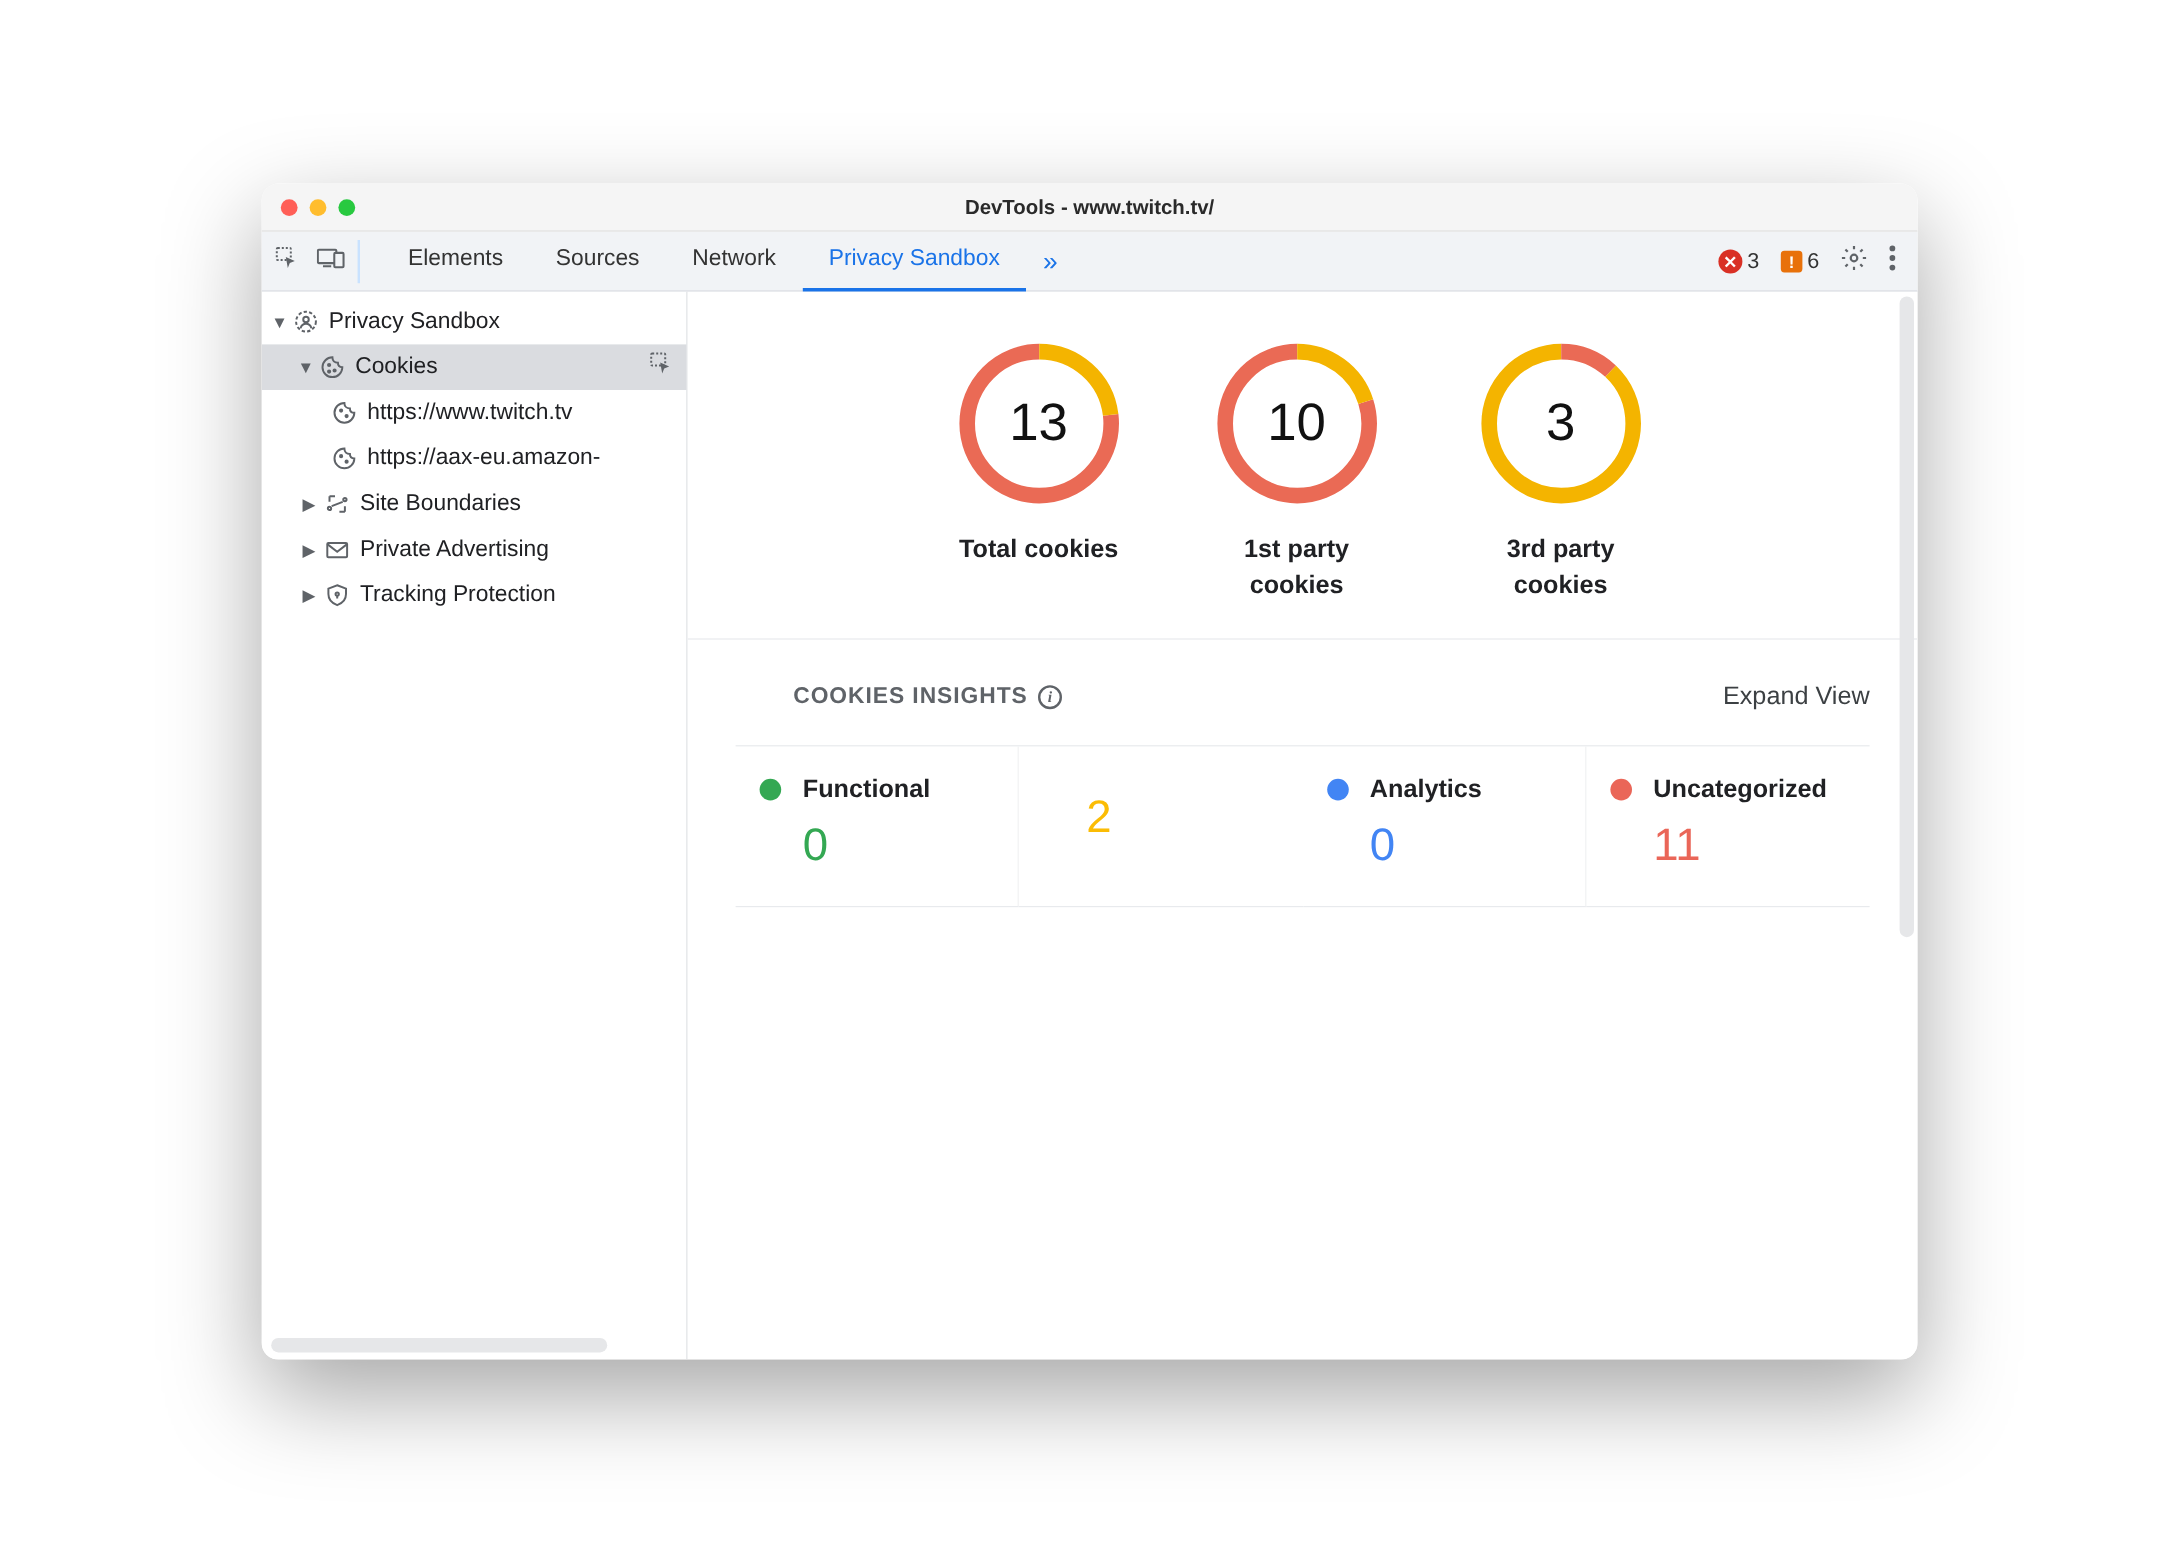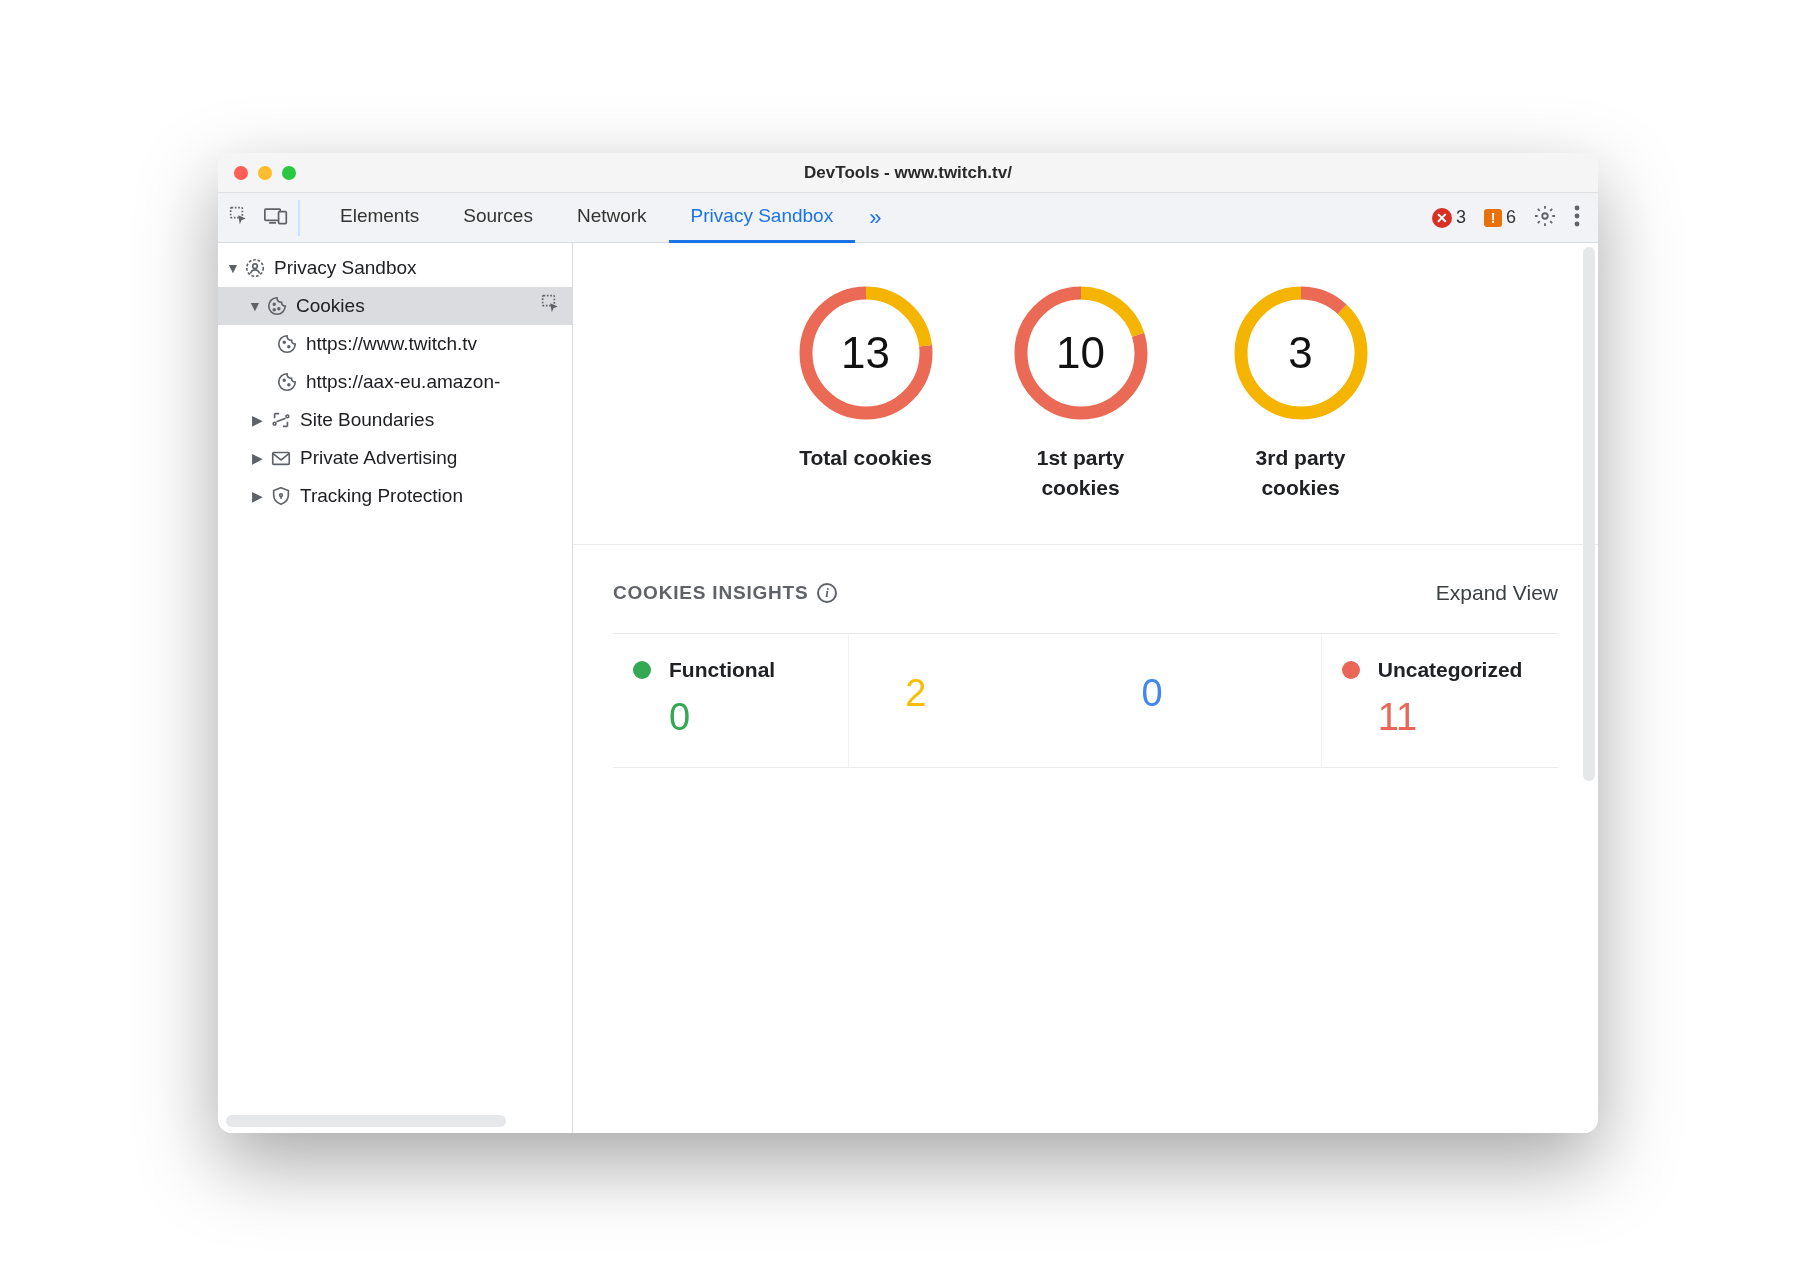--- a/index.html
+++ b/index.html
@@ -178,21 +178,21 @@
     flex: 1;
     background: #fff;
     display: flex;
     flex-direction: column;
     overflow: auto;
   }
   .summary-row {
     display: flex;
     justify-content: center;
     gap: 70px;
-    padding: 40px 20px 40px;
+    padding: 40px 20px 28px;
     border-bottom: 1px solid #e8eaed;
   }
   .summary-item {
     display: flex;
     flex-direction: column;
     align-items: center;
   }
   .ring {
     width: 140px;
     height: 140px;
@@ -229,20 +229,21 @@
     margin-bottom: 28px;
   }
   .insights-title {
     font-size: 19px;
     font-weight: 700;
     letter-spacing: 0.8px;
     color: #5f6368;
     display: flex;
     align-items: center;
     gap: 9px;
+    margin-left: 48px;
   }
   .info-icon {
     width: 20px; height: 20px;
     border: 2px solid #5f6368;
     border-radius: 50%;
     display: flex; align-items: center; justify-content: center;
     font-size: 13px; font-weight: 700; color: #5f6368;
     font-style: italic;
     font-family: Georgia, serif;
   }
@@ -497,20 +498,24 @@
               <div class="insight-top">
                 <span class="insight-dot" style="background:#34a853"></span>
                 <span>Functional</span>
               </div>
               <div class="insight-count" style="color:#34a853">0</div>
             </div>
             <div class="insight-cell">
               <div class="insight-count" style="color:#fbbc04">2</div>
             </div>
             <div class="insight-cell">
+              <div class="insight-top">
+                <span class="insight-dot" style="background:#4285f4"></span>
+                <span>Analytics</span>
+              </div>
               <div class="insight-count" style="color:#4285f4">0</div>
             </div>
             <div class="insight-cell">
               <div class="insight-top">
                 <span class="insight-dot" style="background:#ea6658"></span>
                 <span>Uncategorized</span>
               </div>
               <div class="insight-count" style="color:#ea6658">11</div>
             </div>
           </div>

